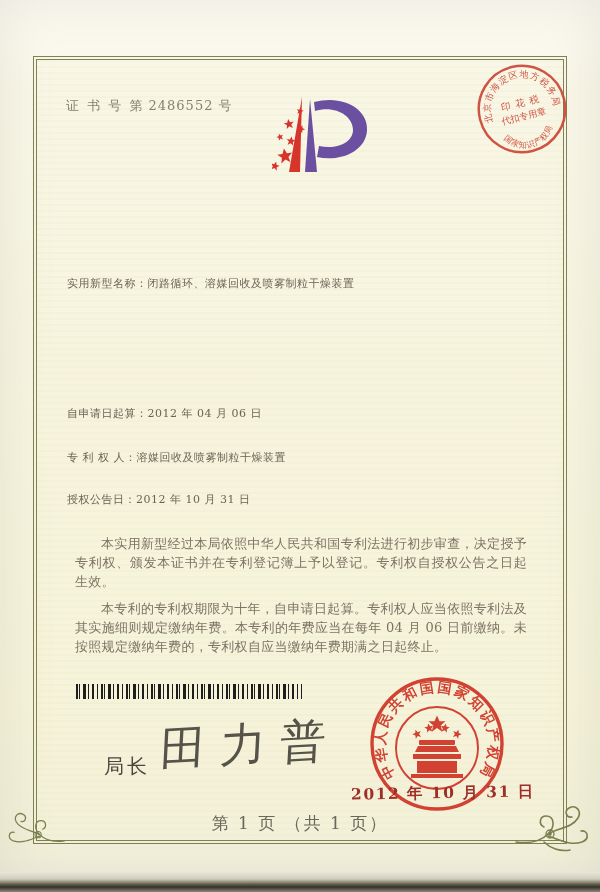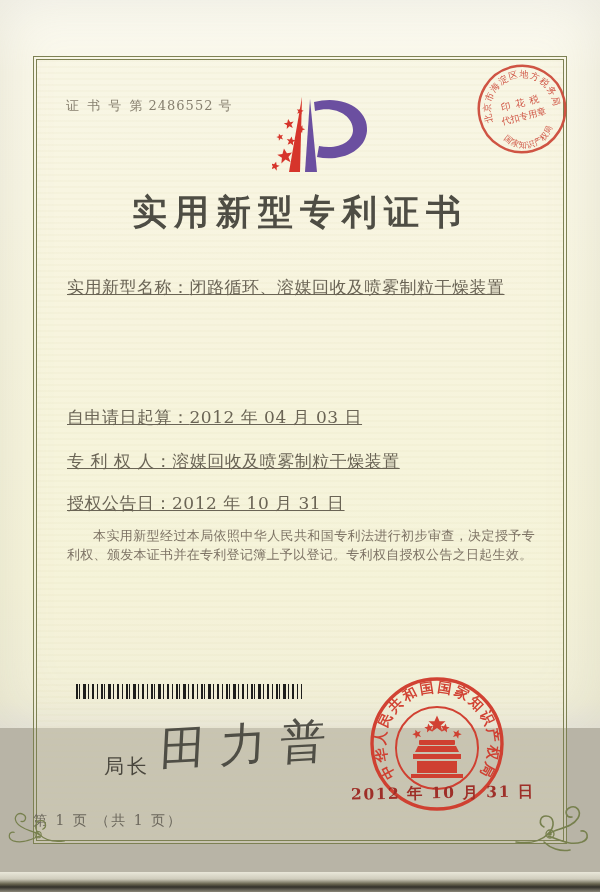--- a/index.html
+++ b/index.html
@@ -2,21 +2,21 @@
 <html><head>
 <meta charset="utf-8">
 <style>
   html,body{margin:0;padding:0;}
   body{
     width:600px;height:892px;overflow:hidden;
     font-family:"DejaVu Serif","Liberation Serif",serif;
     background:#b8b4a6;
   }
   .page{
-    position:relative;width:600px;height:728px;
+    position:relative;width:600px;height:892px;
     background:linear-gradient(180deg,#fcfbf3 0%,#f9f7e9 10%,#f7f5e0 45%,#f5f3da 80%,#f1efd9 96%,#eceadf 100%);
     box-shadow:inset 0 0 55px rgba(150,145,115,0.18);
   }
   .photo-bottom{
     position:absolute;left:0;top:872px;width:600px;height:20px;
     background:linear-gradient(180deg,#ecead f 0%, #e6e4d6 15%, #75715f 55%, #33312a 70%, #6f6b5e 85%, #9b978a 100%);
     background:linear-gradient(180deg,#e9e7d9 0%,#cfccbc 35%,#68644f 60%,#33312a 75%,#8b8779 100%);
   }
   .frame{
     position:absolute;left:33px;top:56px;width:534px;height:788px;
@@ -37,28 +37,28 @@
     position:absolute;left:474px;top:61px;width:96px;height:96px;
     transform:rotate(-14deg);opacity:0.92;
   }
   .tax-stamp text{fill:#cc4737;font-family:"DejaVu Serif",serif;}
   .doc-title{
     position:absolute;left:33px;top:189px;width:534px;text-align:center;
     font-size:35px;font-weight:700;letter-spacing:7px;color:#4e4d44;
   }
   .field{
     position:absolute;left:67px;width:470px;white-space:nowrap;
-    font-size:17px;color:#6a6455;letter-spacing:0.5px;text-decoration:underline;
+    font-size:11px;color:#6a6455;letter-spacing:0.5px;
   }
   .f1{top:276px}.f2{top:322px}.f3{top:364px}.f4{top:406px}.f5{top:450px}.f6{top:492px}
   .body-text{
     position:absolute;left:67px;top:526px;width:468px;
     font-size:13px;line-height:19px;color:#7d7365;text-align:justify;
   }
-  .body-text p{margin:0;text-indent:2em;letter-spacing:0.3px;}
+  .body-text p{margin:8px;text-indent:2em;letter-spacing:0.3px;}
   .barcode{
     position:absolute;left:76px;top:684px;width:226px;height:15px;
     background:repeating-linear-gradient(90deg,
       #1e1e1c 0 2px,transparent 2px 3px,
       #1e1e1c 3px 4px,transparent 4px 7px,
       #1e1e1c 7px 10px,transparent 10px 12px,
       #1e1e1c 12px 13px,transparent 13px 16px,
       #1e1e1c 16px 18px,transparent 18px 21px,
       #1e1e1c 21px 22px,transparent 22px 25px);
   }
@@ -72,22 +72,22 @@
     transform:rotate(-3deg) skewX(-6deg);opacity:0.88;
   }
   .office-seal{position:absolute;left:367px;top:674px;width:140px;height:140px;opacity:0.95;}
   .office-seal text{fill:#d0392b;font-weight:700;font-family:"DejaVu Serif",serif;}
   .seal-date{
     position:absolute;left:351px;top:783px;white-space:nowrap;
     font-size:15.5px;font-weight:700;color:#9e2f28;letter-spacing:1.5px;
     transform:rotate(-1deg);
   }
   .footer-page{
-    position:absolute;left:33px;top:812px;width:534px;text-align:left;
-    font-size:14px;color:#6b675c;letter-spacing:2px;
+    position:absolute;left:33px;top:812px;width:534px;text-align:center;
+    font-size:17px;color:#6b675c;letter-spacing:2px;
   }
   .ornament{position:absolute;pointer-events:none;}
   .orn-right{left:514px;top:798px;width:80px;height:60px;}
   .orn-left{left:4px;top:806px;width:62px;height:48px;transform:scaleX(-1);}
 </style>
 </head>
 <body>
 
 <div class="page">
 
@@ -123,37 +123,37 @@
     <text font-size="9.5" letter-spacing="1">
       <textPath href="#taxTop" startOffset="50%" text-anchor="middle">北京市海淀区地方税务局</textPath>
     </text>
     <text font-size="8.5" letter-spacing="0.5">
       <textPath href="#taxBot" startOffset="50%" text-anchor="middle">国家知识产权局</textPath>
     </text>
     <text x="50" y="47" text-anchor="middle" font-size="10" letter-spacing="1">印 花 税</text>
     <text x="50" y="61" text-anchor="middle" font-size="9.5">代扣专用章</text>
   </svg>
 
-  <div class="doc-title">实用新型专利证书</div>
 
   <div class="field f1">
     <span>实用新型名称：</span><span>闭路循环、溶媒回收及喷雾制粒干燥装置</span>
   </div>
   <div class="field f4">
-    <span>自申请日起算：</span><span>2012 年 04 月 03 日</span>
+    <span>自申请日起算：</span><span>2012 年 04 月 06 日</span>
   </div>
   <div class="field f5">
     <span>专 利 权 人：</span><span>溶媒回收及喷雾制粒干燥装置</span>
   </div>
   <div class="field f6">
     <span>授权公告日：</span><span>2012 年 10 月 31 日</span>
   </div>
 
   <div class="body-text">
     <p>本实用新型经过本局依照中华人民共和国专利法进行初步审查，决定授予专利权、颁发本证书并在专利登记簿上予以登记。专利权自授权公告之日起生效。</p>
+    <p>本专利的专利权期限为十年，自申请日起算。专利权人应当依照专利法及其实施细则规定缴纳年费。本专利的年费应当在每年 04 月 06 日前缴纳。未按照规定缴纳年费的，专利权自应当缴纳年费期满之日起终止。</p>
   </div>
 
   <div class="barcode"></div>
 
   <div class="signer-title">局长</div>
   <div class="signature">田力普</div>
 
   <svg class="office-seal" viewBox="0 0 140 140">
     <circle cx="70" cy="70" r="65" fill="none" stroke="#d0392b" stroke-width="3.4"></circle>
     <path id="sealArc" d="M 33.2 106.8 A 52 52 0 1 1 106.8 106.8" fill="none"></path>

